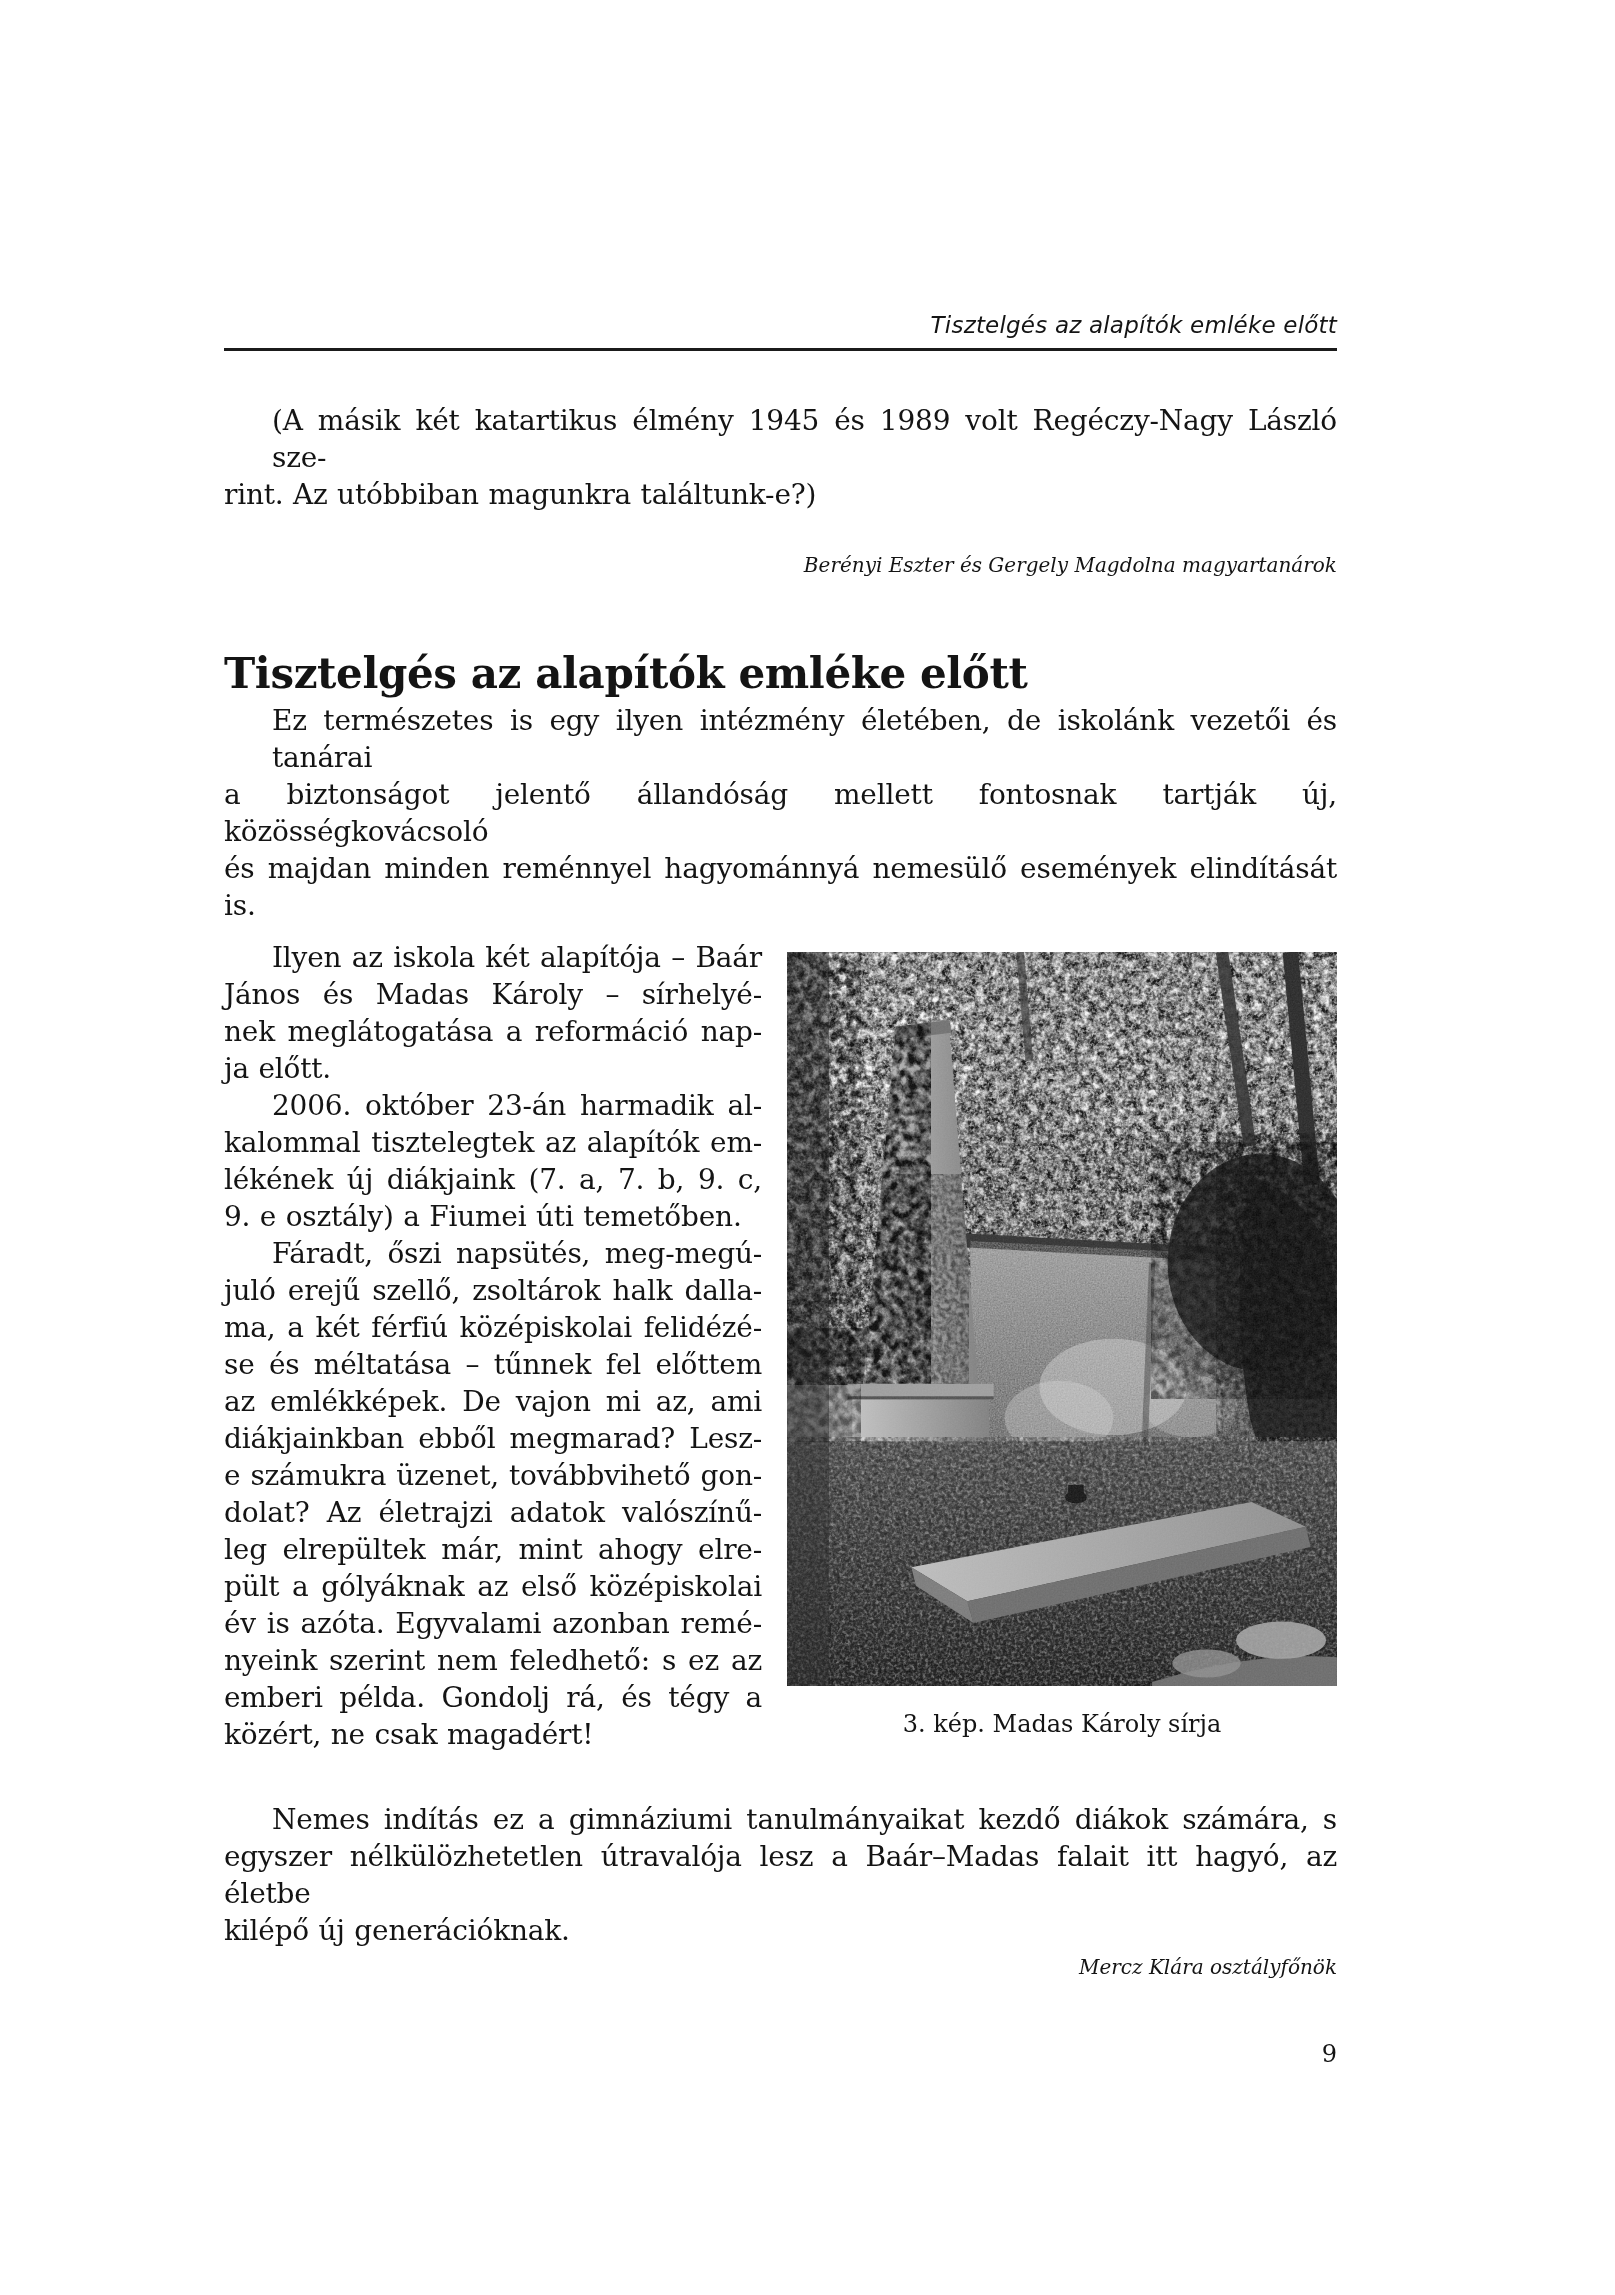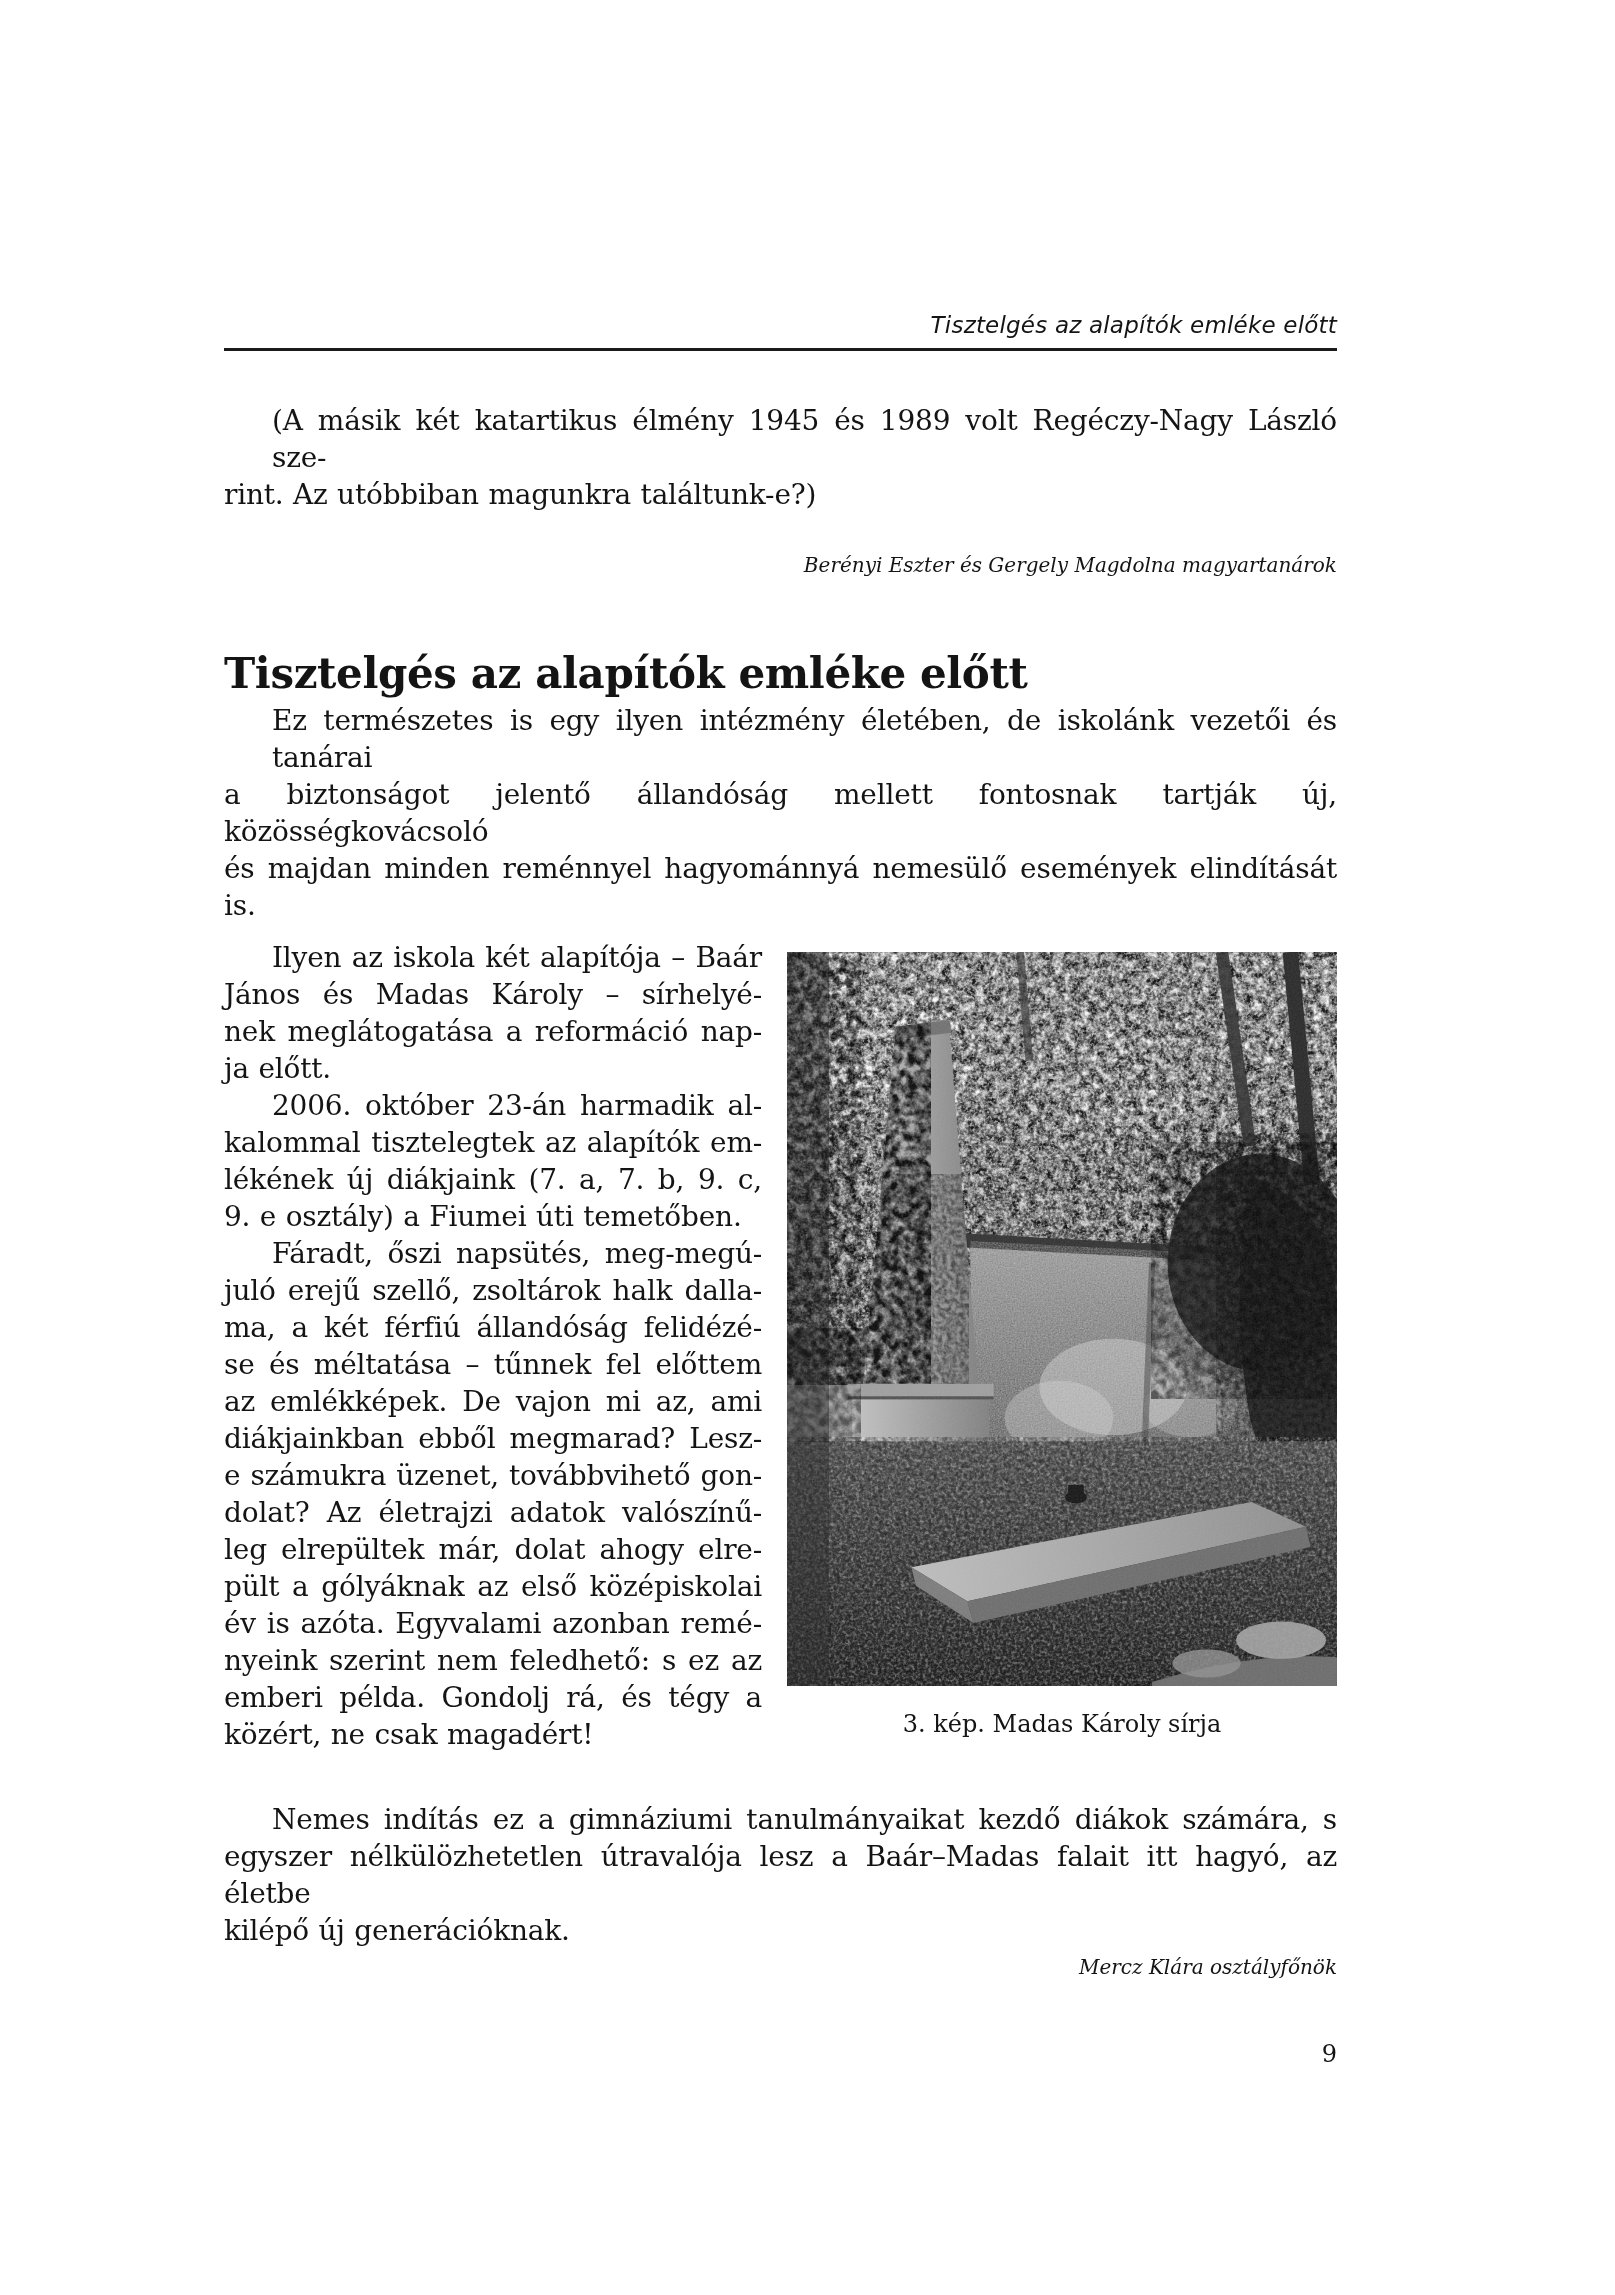--- a/index.html
+++ b/index.html
@@ -111,27 +111,27 @@
       <div class="line indent">Ilyen az iskola két alapítója – Baár</div>
           <div class="line">János és Madas Károly – sírhelyé-</div>
           <div class="line">nek meglátogatása a reformáció nap-</div>
           <div class="line last">ja előtt.</div>
           <div class="line indent">2006. október 23-án harmadik al-</div>
           <div class="line">kalommal tisztelegtek az alapítók em-</div>
           <div class="line">lékének új diákjaink (7. a, 7. b, 9. c,</div>
           <div class="line last">9. e osztály) a Fiumei úti temetőben.</div>
           <div class="line indent">Fáradt, őszi napsütés, meg-megú-</div>
           <div class="line">juló erejű szellő, zsoltárok halk dalla-</div>
-          <div class="line">ma, a két férfiú állandóság felidézé-</div>
+          <div class="line">ma, a két férfiú középiskolai felidézé-</div>
           <div class="line">se és méltatása – tűnnek fel előttem</div>
           <div class="line">az emlékképek. De vajon mi az, ami</div>
           <div class="line">diákjainkban ebből megmarad? Lesz-</div>
           <div class="line">e számukra üzenet, továbbvihető gon-</div>
           <div class="line">dolat? Az életrajzi adatok valószínű-</div>
-          <div class="line">leg elrepültek már, dolat ahogy elre-</div>
+          <div class="line">leg elrepültek már, mint ahogy elre-</div>
           <div class="line">pült a gólyáknak az első középiskolai</div>
           <div class="line">év is azóta. Egyvalami azonban remé-</div>
           <div class="line">nyeink szerint nem feledhető: s ez az</div>
           <div class="line">emberi példa. Gondolj rá, és tégy a</div>
           <div class="line last">közért, ne csak magadért!</div>
         </div>
 
       <figure class="figure">
         <div class="photo">
           <svg viewBox="0 0 708 945" xmlns="http://www.w3.org/2000/svg">

